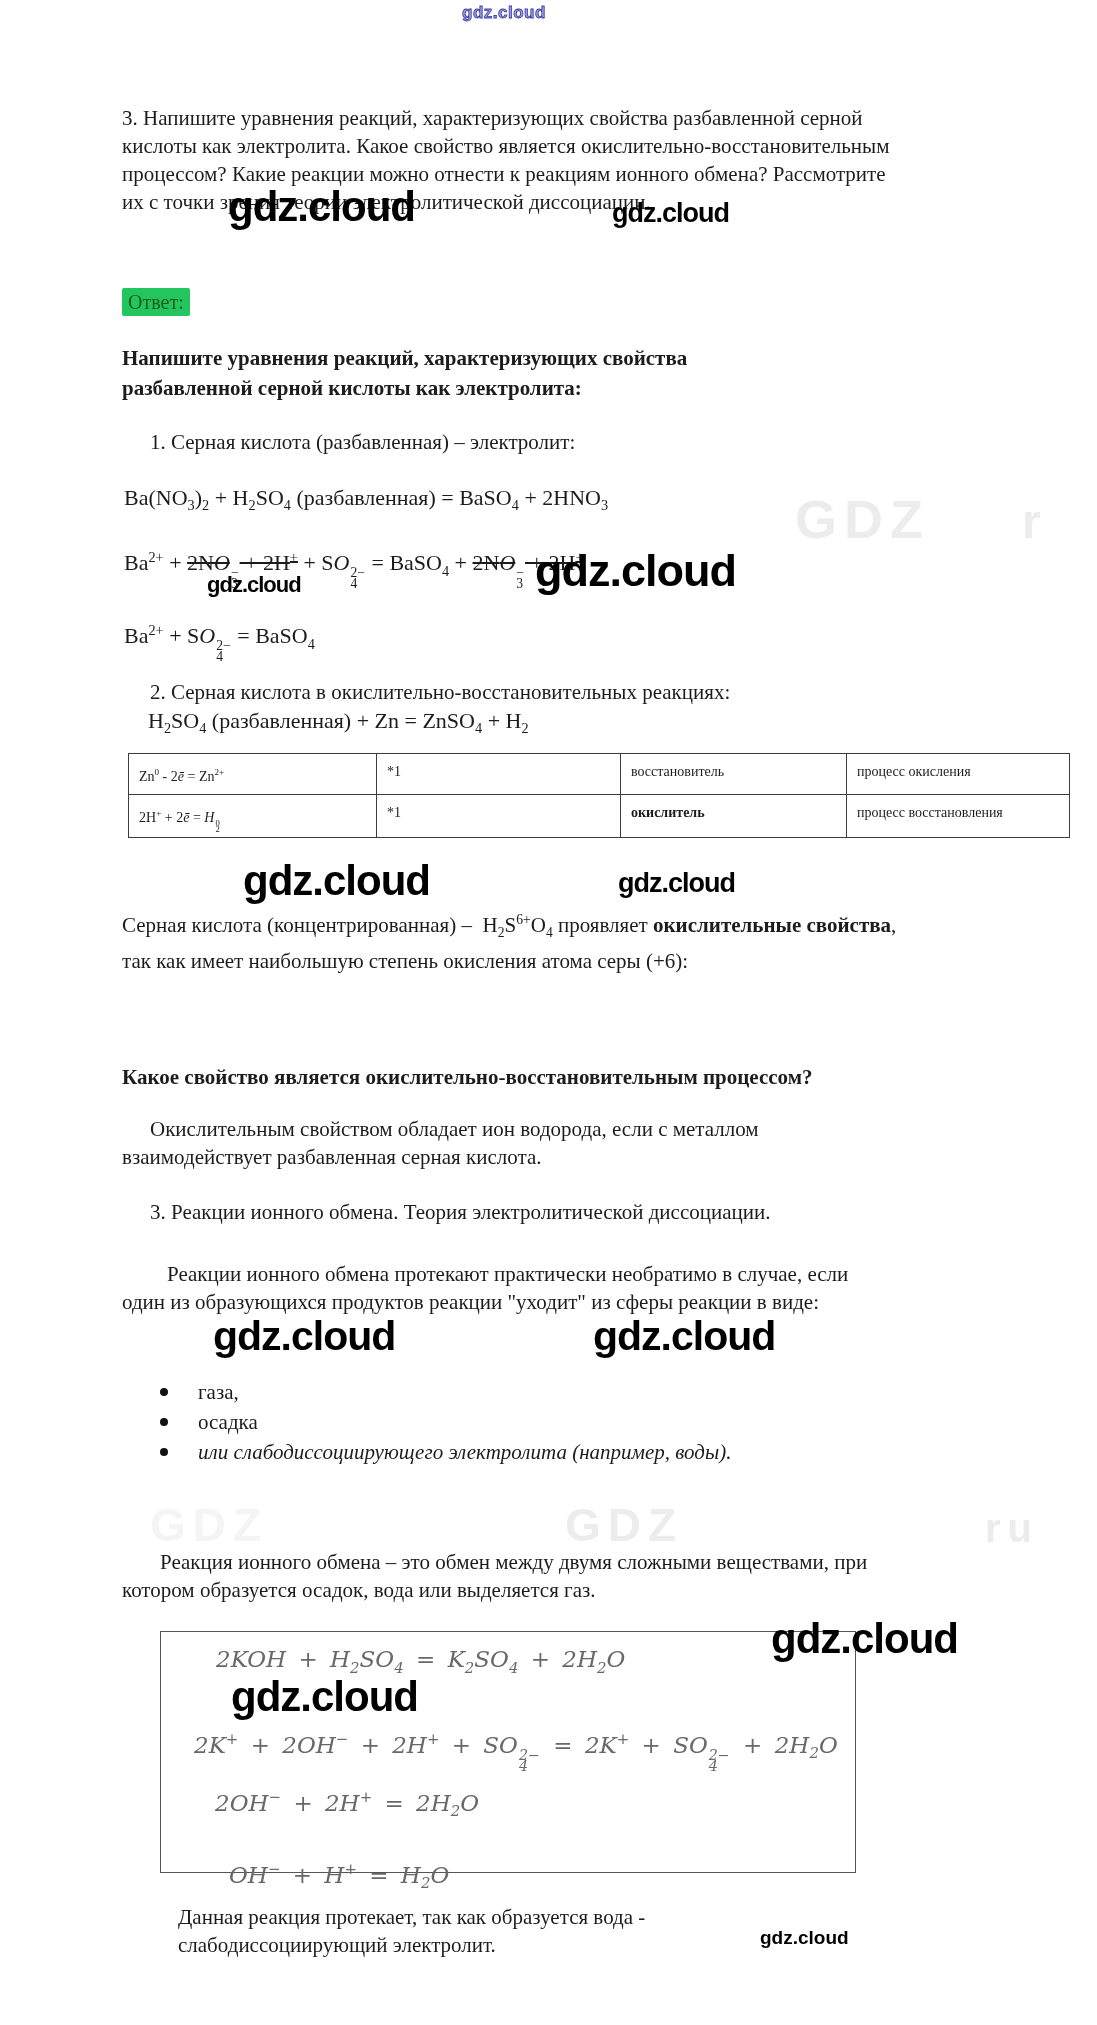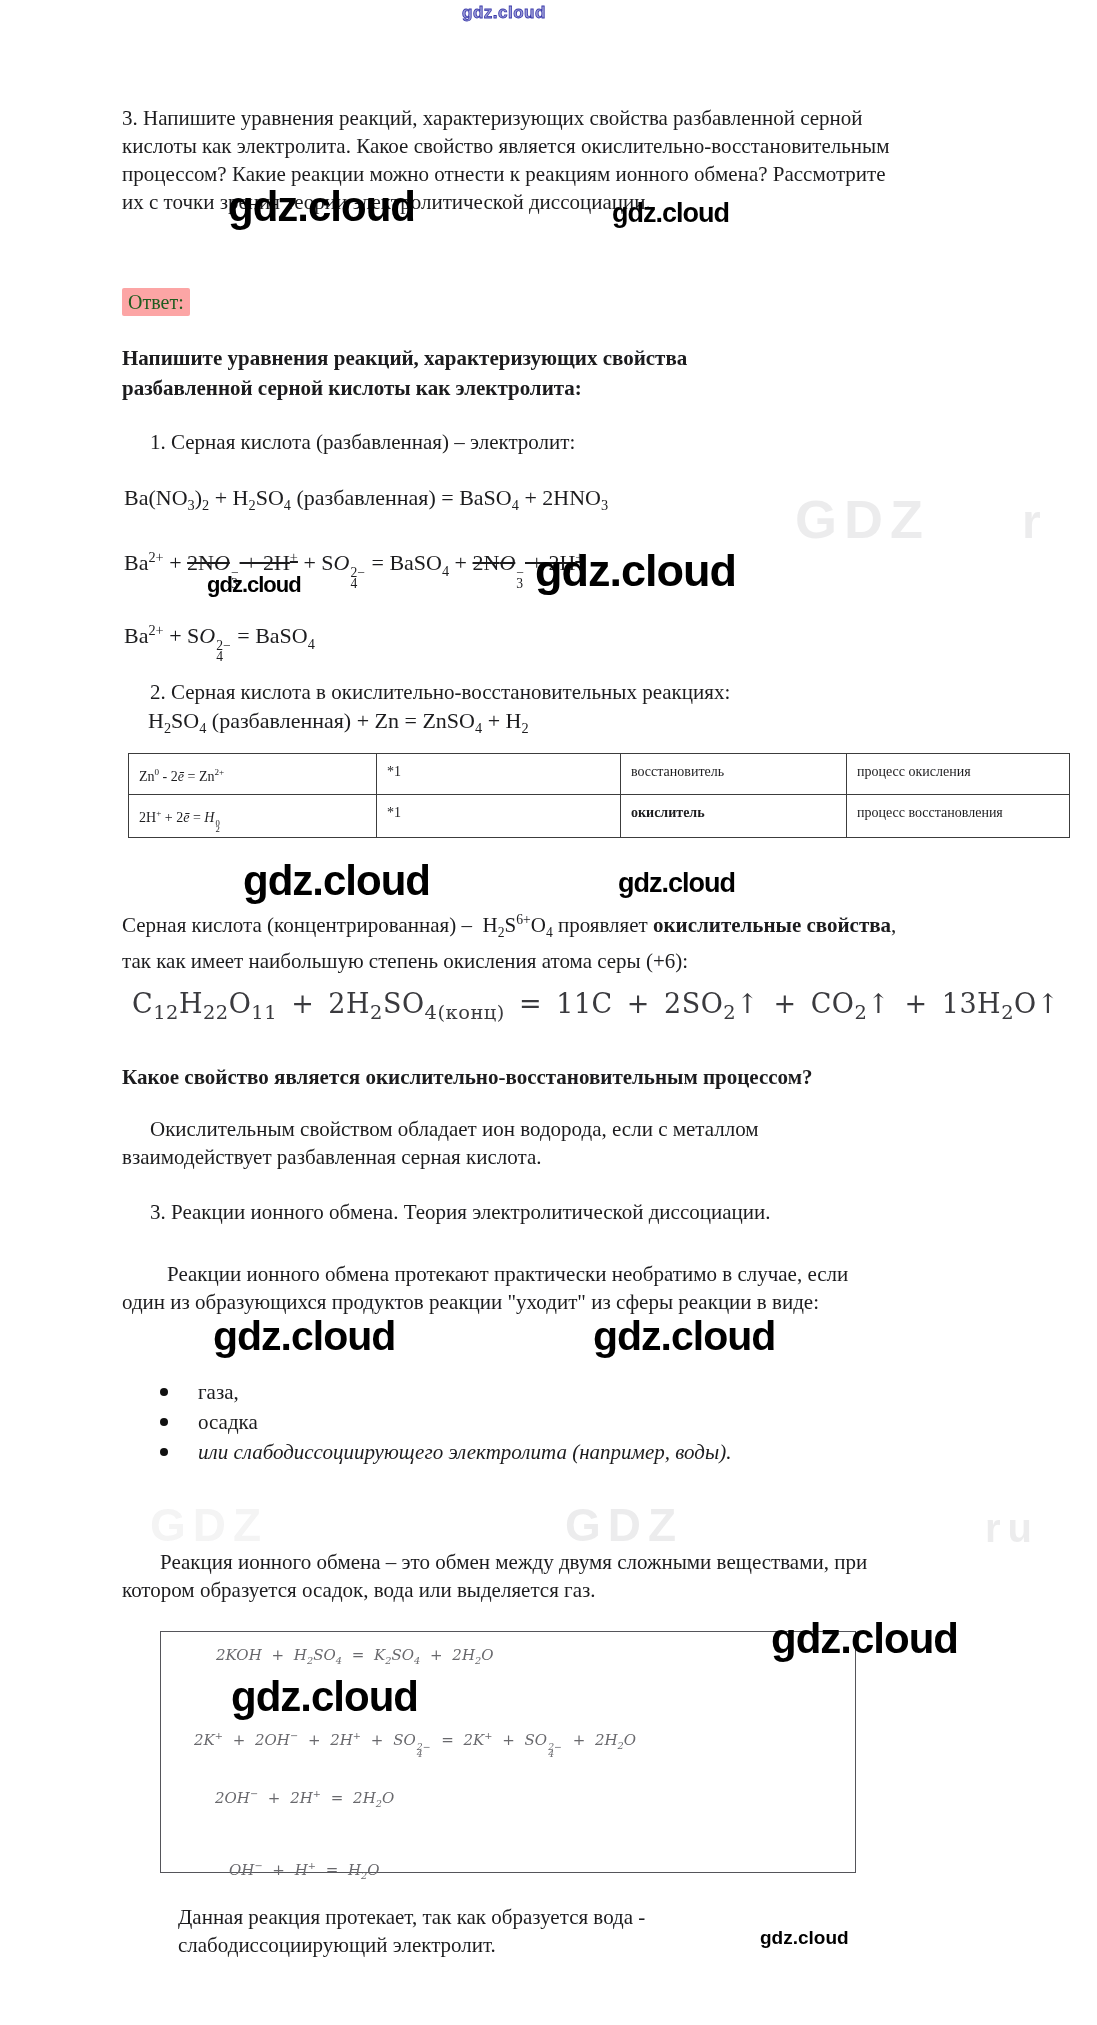--- a/index.html
+++ b/index.html
@@ -70,36 +70,36 @@
   .bullet-text{font-size:21px;line-height:28px;white-space:nowrap;}
   
   .eq-box{
     position:absolute;left:160px;top:1631px;
     width:694px;height:240px;
     border:1px solid #55555a;background:#fff;
   }
   .box-eq{
     position:absolute;
     font-family:"DejaVu Serif", serif;font-style:italic;
-    font-size:15px;color:#68686c;white-space:nowrap;word-spacing:5px;
+    font-size:23px;color:#68686c;white-space:nowrap;word-spacing:5px;
   }
 </style>
 </head>
 <body>
 
 <div class="page">
 
   <div class="wm-top" style="left:462px;top:3px;">gdz.cloud</div>
 
   <div class="txt" style="left:122px;top:104px;width:790px;">3. Напишите уравнения реакций, характеризующих свойства разбавленной серной кислоты как электролита. Какое свойство является окислительно-восстановительным процессом? Какие реакции можно отнести к реакциям ионного обмена? Рассмотрите их с точки зрения теории электролитической диссоциации.</div>
 
   <div class="wm" style="left:228px;top:186px;font-size:42px;">gdz.cloud</div>
   <div class="wm" style="left:612px;top:200px;font-size:27px;">gdz.cloud</div>
 
-  <div class="answer-label" style="left:122px;top:288px;background:#fca5a5;color:#1f5c1f;">Ответ:</div>
+  <div class="answer-label" style="left:122px;top:288px;background:#22c55e;color:#1f5c1f;">Ответ:</div>
 
   <div class="txt bold" style="left:122px;top:343px;width:650px;line-height:30px;">Напишите уравнения реакций, характеризующих свойства разбавленной серной кислоты как электролита:</div>
 
   <div class="txt" style="left:150px;top:428px;white-space:nowrap;">1.  Серная кислота (разбавленная) – электролит:</div>
 
   <div class="eq" style="left:124px;top:484px;">Ba(NO<sub>3</sub>)<sub>2</sub> + H<sub>2</sub>SO<sub>4</sub> (разбавленная) = BaSO<sub>4</sub> + 2HNO<sub>3</sub></div>
 
   <div class="eq" style="left:124px;top:543px;">Ba<sup>2+</sup> + <span class="strike">2N<i>O</i><span class="ss">
           <b>−</b>
           <b>3</b>
@@ -144,21 +144,20 @@
       <td class="c4">процесс восстановления</td>
     </tr>
   </tbody>
     </table>
 
   <div class="wm" style="left:243px;top:860px;font-size:42px;">gdz.cloud</div>
   <div class="wm" style="left:618px;top:870px;font-size:27px;">gdz.cloud</div>
 
   <div class="txt" style="left:122px;top:906px;width:800px;">Серная кислота (концентрированная) –&nbsp; H<sub>2</sub>S<sup>6+</sup>O<sub>4</sub>&nbsp;проявляет <b>окислительные свойства</b>, так как имеет наибольшую степень окисления атома серы (+6):</div>
 
-  <div class="formula-big">C<sub>12</sub>H<sub>22</sub>O<sub>11</sub> + 2H<sub>2</sub>SO<sub>4(конц)</sub> = 11C + 2SO<sub>2</sub>↑ + CO<sub>2</sub>↑ + 13H<sub>2</sub>O↑</div>
 
   <div class="txt bold" style="left:122px;top:1063px;white-space:nowrap;">Какое свойство является окислительно-восстановительным процессом?</div>
 
   <div class="txt" style="left:122px;top:1115px;width:785px;text-indent:28px;">Окислительным свойством обладает ион водорода, если с металлом взаимодействует разбавленная серная кислота.</div>
 
   <div class="txt" style="left:150px;top:1198px;white-space:nowrap;">3.  Реакции ионного обмена. Теория электролитической диссоциации.</div>
 
   <div class="txt" style="left:122px;top:1260px;width:748px;text-indent:45px;">Реакции ионного обмена протекают практически необратимо в случае, если один из образующихся продуктов реакции "уходит" из сферы реакции в виде:</div>
 
   <div class="wm" style="left:213px;top:1316px;font-size:41px;">gdz.cloud</div>

